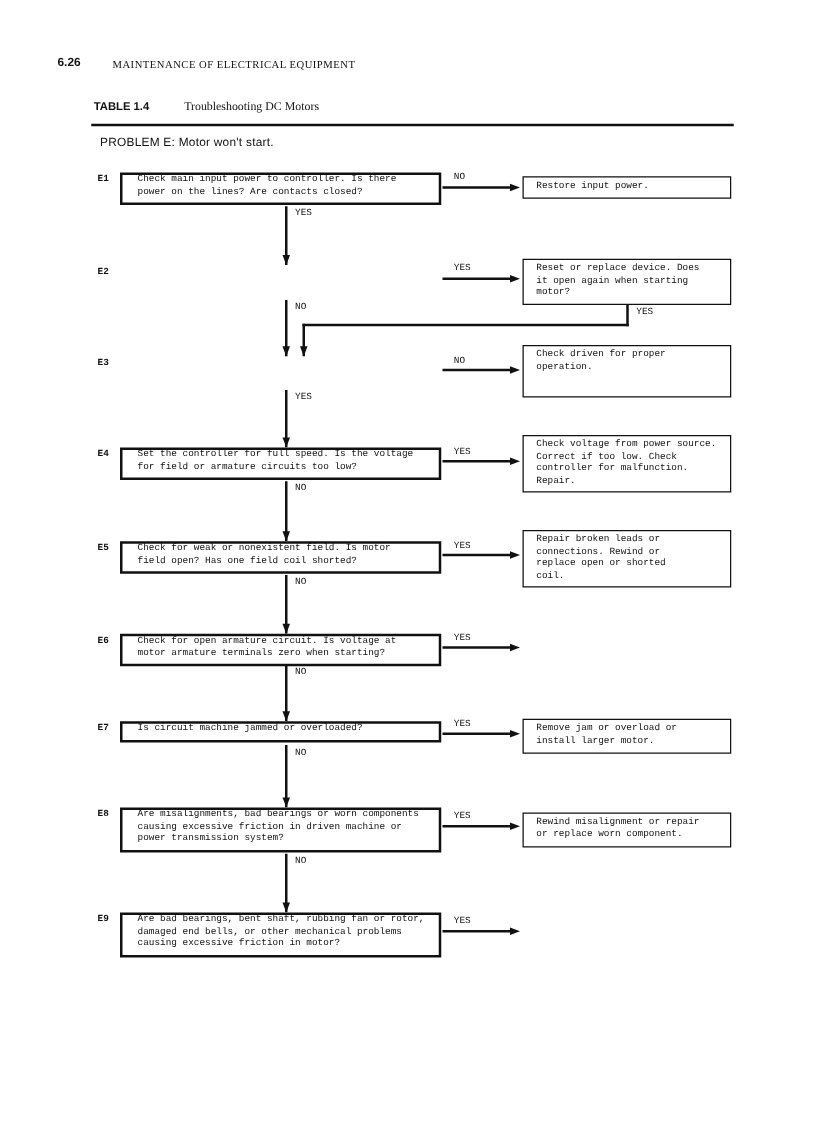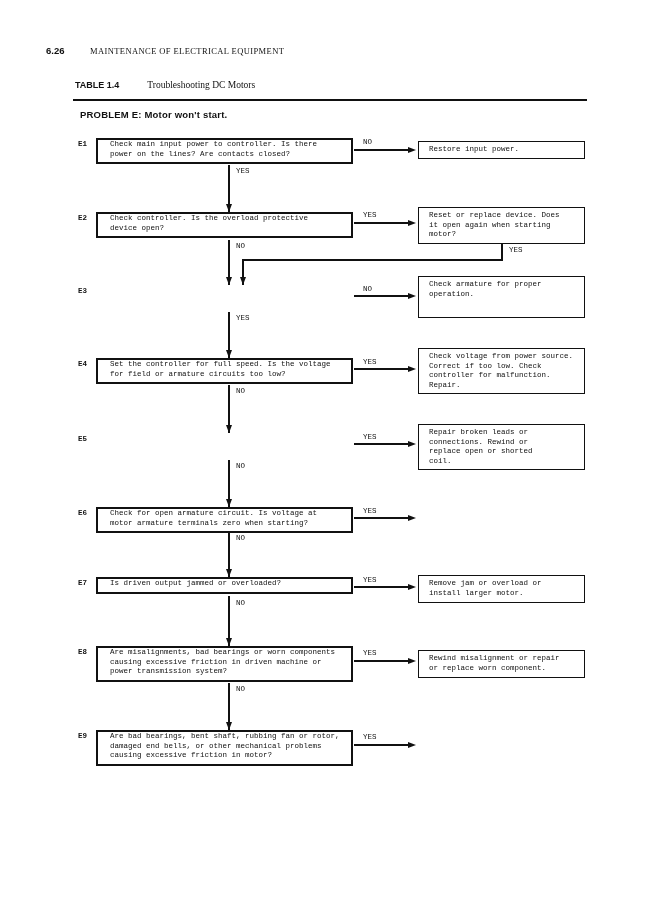--- a/index.html
+++ b/index.html
@@ -12,21 +12,21 @@
   
   .folio { position:absolute; left:46px; top:45px; font-family:"Liberation Sans",sans-serif;
            font-weight:bold; font-size:9.5px; }
   .running-title { position:absolute; left:90px; top:46px; font-family:"Liberation Serif",serif;
            font-size:8.5px; letter-spacing:0.4px; }
   .table-caption { position:absolute; left:75px; top:80px; font-size:9.5px;
            font-family:"Liberation Serif",serif; }
   .table-caption b { font-family:"Liberation Sans",sans-serif; font-size:9px; margin-right:28px; }
   .toprule { position:absolute; left:73px; top:99px; width:514px; height:1.5px; background:#111; }
   .problem-heading { position:absolute; left:80px; top:109px;
-           font-family:"Liberation Sans",sans-serif; font-weight:bold; font-size:9.5px; letter-spacing:0.2px; }
+           font-family:"Liberation Sans",sans-serif; font-weight:normal; font-size:9.5px; letter-spacing:0.2px; }
   
   .steplabel { position:absolute; left:78px; font-size:7.5px; font-weight:bold; }
   .qbox {
     position:absolute; left:96px; width:257px; box-sizing:border-box;
     border:2px solid #111; background:#fff;
     padding:0 8px 3px 12px; font-size:7.5px; line-height:9.5px; white-space:pre-line;
   }
   .abox {
     position:absolute; left:418px; width:167px; box-sizing:border-box;
     border:1.5px solid #111; background:#fff;
@@ -60,63 +60,63 @@
 power on the lines?  Are contacts closed?</div>
   <div class="clabel" style="left:363px;top:137px">NO</div>
   <div class="hline" style="left:354px;top:149px;width:56px"></div>
   <div class="arr-r" style="left:408px;top:146.5px"></div>
   <div class="abox" style="top:141px;min-height:17px">Restore input power.</div>
   <div class="vline" style="left:228px;top:165px;height:47px"></div>
   <div class="arr-d" style="left:225.5px;top:204px"></div>
   <div class="clabel" style="left:236px;top:166px">YES</div>
 
   <div class="steplabel" style="top:214px">E2</div>
-  <div class="qbox" style="top:212px">Check controller.  Is the overload protective
-device open?</div>
   <div class="clabel" style="left:363px;top:210px">YES</div>
   <div class="hline" style="left:354px;top:222px;width:56px"></div>
   <div class="arr-r" style="left:408px;top:219.5px"></div>
   <div class="abox" style="top:207px;min-height:37px">Reset or replace device.  Does
 it open again when starting
 motor?</div>
   <div class="vline" style="left:228px;top:240px;height:45px"></div>
   <div class="arr-d" style="left:225.5px;top:277px"></div>
   <div class="clabel" style="left:236px;top:241px">NO</div>
 
   <div class="vline" style="left:501px;top:244px;height:17px"></div>
   <div class="clabel" style="left:509px;top:245px">YES</div>
   <div class="hline" style="left:242px;top:259px;width:261px"></div>
   <div class="vline" style="left:242px;top:259px;height:26px"></div>
   <div class="arr-d" style="left:239.5px;top:277px"></div>
 
   <div class="steplabel" style="top:287px">E3</div>
   <div class="clabel" style="left:363px;top:284px">NO</div>
   <div class="hline" style="left:354px;top:295px;width:56px"></div>
   <div class="arr-r" style="left:408px;top:292.5px"></div>
-  <div class="abox" style="top:276px;min-height:42px">Check armature for proper
+  <div class="abox" style="top:276px;min-height:42px">Check driven for proper
 operation.</div>
   <div class="vline" style="left:228px;top:312px;height:46px"></div>
   <div class="arr-d" style="left:225.5px;top:350px"></div>
   <div class="clabel" style="left:236px;top:313px">YES</div>
 
   <div class="steplabel" style="top:360px">E4</div>
   <div class="qbox" style="top:358px">Set the controller for full speed.  Is the voltage
 for field or armature circuits too low?</div>
   <div class="clabel" style="left:363px;top:357px">YES</div>
   <div class="hline" style="left:354px;top:368px;width:56px"></div>
   <div class="arr-r" style="left:408px;top:365.5px"></div>
   <div class="abox" style="top:348px;min-height:46px">Check voltage from power source.
 Correct if too low.  Check
 controller for malfunction.
 Repair.</div>
   <div class="vline" style="left:228px;top:385px;height:48px"></div>
   <div class="arr-d" style="left:225.5px;top:425px"></div>
   <div class="clabel" style="left:236px;top:386px">NO</div>
 
   <div class="steplabel" style="top:435px">E5</div>
+  <div class="qbox" style="top:433px">Check for weak or nonexistent field.  Is motor
+field open?  Has one field coil shorted?</div>
   <div class="clabel" style="left:363px;top:432px">YES</div>
   <div class="hline" style="left:354px;top:443px;width:56px"></div>
   <div class="arr-r" style="left:408px;top:440.5px"></div>
   <div class="abox" style="top:424px;min-height:46px">Repair broken leads or
 connections.  Rewind or
 replace open or shorted
 coil.</div>
   <div class="vline" style="left:228px;top:460px;height:47px"></div>
   <div class="arr-d" style="left:225.5px;top:499px"></div>
   <div class="clabel" style="left:236px;top:461px">NO</div>
@@ -125,21 +125,21 @@
   <div class="qbox" style="top:507px">Check for open armature circuit.  Is voltage at
 motor armature terminals zero when starting?</div>
   <div class="clabel" style="left:363px;top:506px">YES</div>
   <div class="hline" style="left:354px;top:517px;width:56px"></div>
   <div class="arr-r" style="left:408px;top:514.5px"></div>
   <div class="vline" style="left:228px;top:532px;height:45px"></div>
   <div class="arr-d" style="left:225.5px;top:569px"></div>
   <div class="clabel" style="left:236px;top:533px">NO</div>
 
   <div class="steplabel" style="top:579px">E7</div>
-  <div class="qbox" style="top:577px">Is driven output jammed or overloaded?</div>
+  <div class="qbox" style="top:577px">Is circuit machine jammed or overloaded?</div>
   <div class="clabel" style="left:363px;top:575px">YES</div>
   <div class="hline" style="left:354px;top:586px;width:56px"></div>
   <div class="arr-r" style="left:408px;top:583.5px"></div>
   <div class="abox" style="top:575px;min-height:28px">Remove jam or overload or
 install larger motor.</div>
   <div class="vline" style="left:228px;top:596px;height:50px"></div>
   <div class="arr-d" style="left:225.5px;top:638px"></div>
   <div class="clabel" style="left:236px;top:598px">NO</div>
 
   <div class="steplabel" style="top:648px">E8</div>

